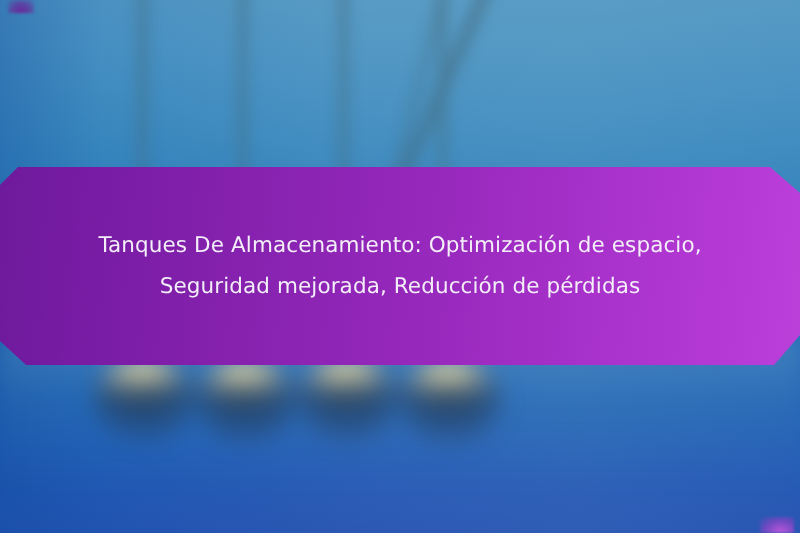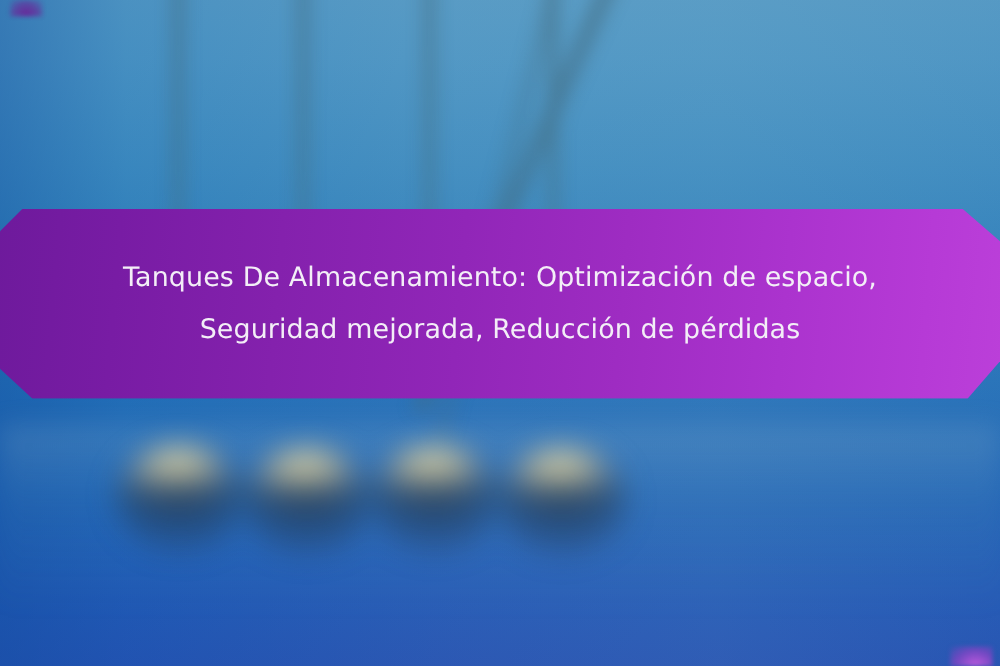--- a/index.html
+++ b/index.html
@@ -149,21 +149,21 @@
         rgba(200,90,225,0.95) 0%, rgba(170,60,205,0.55) 55%, rgba(150,50,190,0) 100%);
     filter: blur(1.5px);
   }
 
   
   .banner {
     position: absolute;
     left: 0;
     right: 0;
     top: 167px;
-    height: 152px;
+    height: 198px;
     background: linear-gradient(95deg,
       #6e1a9c 0%,
       #781ca4 12%,
       #8421ad 28%,
       #9126b8 46%,
       #9e2cc2 62%,
       #ab33ce 78%,
       #b63ad6 92%,
       #bb3fd9 100%);
     -webkit-clip-path: polygon(

